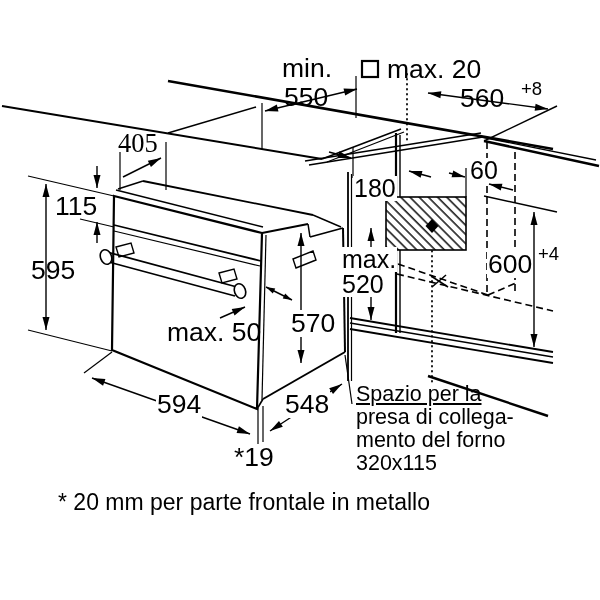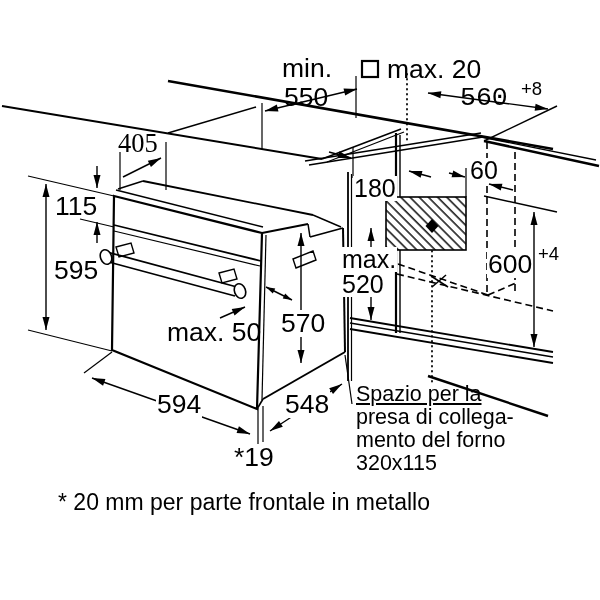--- a/index.html
+++ b/index.html
@@ -139,32 +139,32 @@
       <path d="M92,378 L250,434" marker-start="url(#ah)" marker-end="url(#ah)"></path>
       <path d="M270,431 L342,384" marker-start="url(#ah)" marker-end="url(#ah)"></path>
     </g>
 
     <rect x="362" y="61" width="16" height="16" fill="#fff" stroke="#000" stroke-width="2.2"></rect>
   </svg>
 
   <div class="lbl big nobg" style="left:281px;top:55px;">min.</div>
   <div class="lbl big nobg" style="left:283px;top:84px;">550</div>
   <div class="lbl big nobg" style="left:386px;top:56px;">max. 20</div>
-  <div class="lbl big nobg" style="left:459px;top:85px;font-family:Liberation Mono, monospace;">560</div>
+  <div class="lbl big nobg" style="left:459px;top:85px;">560</div>
   <div class="lbl sup nobg" style="left:520px;top:80px;">+8</div>
   <div class="lbl big nobg" style="left:117px;top:130px;font-family:Liberation Serif, serif;">405</div>
   <div class="lbl big nobg" style="left:54px;top:193px;">115</div>
-  <div class="lbl big nobg" style="left:30px;top:257px;margin-left:23px;">595</div>
+  <div class="lbl big nobg" style="left:30px;top:257px;">595</div>
   <div class="lbl md" style="left:353px;top:136px;margin-top:40px;">180</div>
   <div class="lbl md" style="left:469px;top:158px;">60</div>
   <div class="lbl md" style="left:341px;top:247px;">max.</div>
   <div class="lbl md" style="left:341px;top:272px;">520</div>
   <div class="lbl big" style="left:487px;top:251px;">600</div>
   <div class="lbl sup nobg" style="left:537px;top:245px;">+4</div>
-  <div class="lbl big" style="left:280px;top:310px;">570</div>
+  <div class="lbl big" style="left:290px;top:310px;">570</div>
   <div class="lbl big nobg" style="left:166px;top:319px;">max. 50</div>
   <div class="lbl big" style="left:156px;top:391px;">594</div>
   <div class="lbl big" style="left:284px;top:391px;">548</div>
   <div class="lbl big nobg" style="left:233px;top:444px;">*19</div>
 
   <div style="position:absolute;left:355px;top:383px;">
     <div class="lbl note-line" style="position:static;text-decoration:underline;">Spazio per la</div>
     <div class="lbl note-line" style="position:static;">presa di collega-</div>
     <div class="lbl note-line" style="position:static;">mento del forno</div>
     <div class="lbl note-line" style="position:static;">320x115</div>

